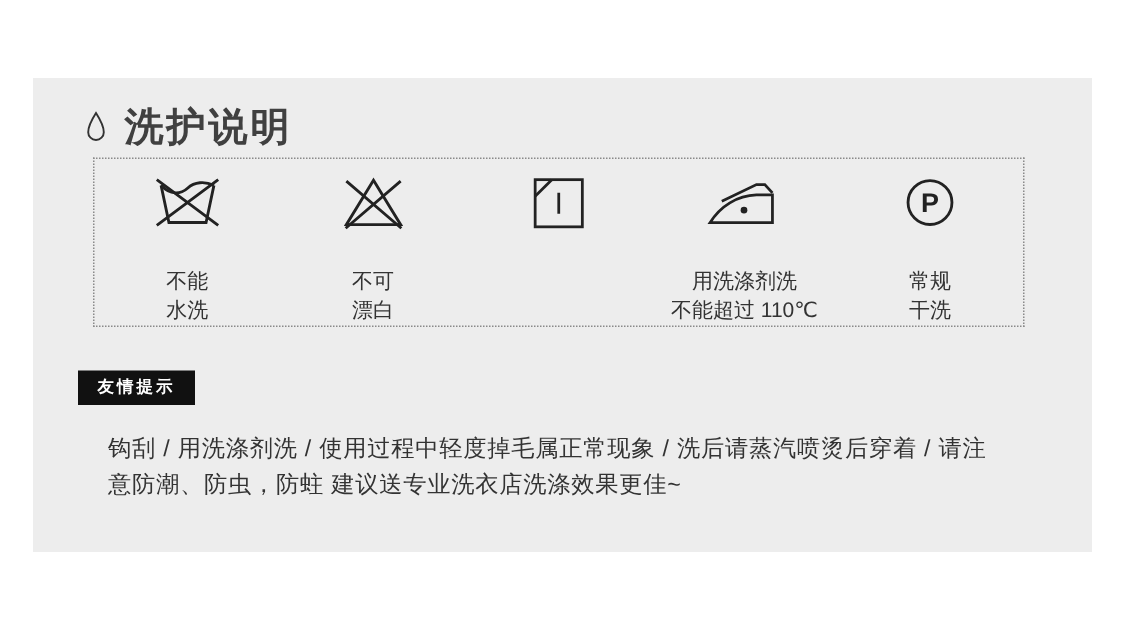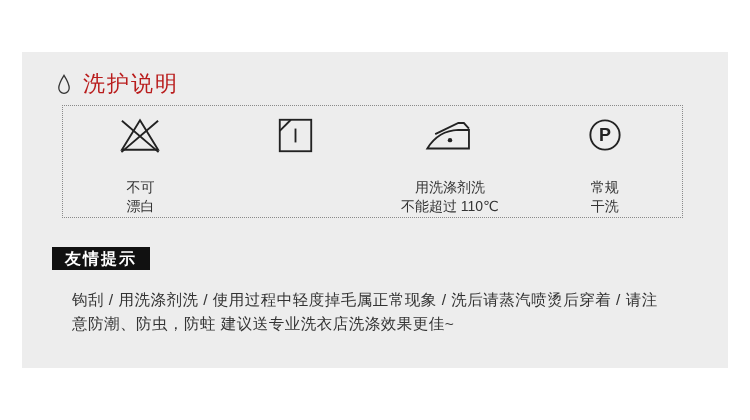--- a/index.html
+++ b/index.html
@@ -10,21 +10,21 @@
   }
   .panel{
     position:absolute;left:22px;top:52px;width:706px;height:316px;
     background:#ededed;
   }
   .panel-header{
     position:absolute;left:34px;top:12px;height:40px;
     display:flex;align-items:center;gap:11px;
   }
   .panel-title{
-    font-size:22px;color:#b91c1c;font-weight:400;letter-spacing:2px;
+    font-size:26px;color:#404040;font-weight:700;letter-spacing:2px;
   }
   .drop-icon svg{display:block;}
   .symbols-box{
     position:absolute;left:40px;top:53px;width:621px;height:113px;
     box-sizing:border-box;border:1px dotted #8a8a8a;
     display:flex;align-items:stretch;
   }
   .symbol-col{
     flex:1 1 0;display:flex;flex-direction:column;align-items:center;
     padding-top:7px;
@@ -35,21 +35,21 @@
   .symbol-icon svg{fill:none;stroke:#222222;stroke-width:2;}
   .symbol-icon svg .dot{fill:#222222;stroke:none;}
   .symbol-icon svg text{fill:#222222;stroke:none;}
   .symbol-label{
     margin-top:21px;text-align:center;font-size:14px;line-height:19px;color:#333333;
     white-space:nowrap;
   }
   .tips-tag{
     position:absolute;left:30px;top:195px;
     background:#111111;color:#ffffff;
-    font-size:16px;font-weight:bold;letter-spacing:2px;
+    font-size:11px;font-weight:bold;letter-spacing:2px;
     height:23px;line-height:23px;padding:0 13px;
   }
   .tips-text{
     position:absolute;left:50px;top:236px;width:630px;
     font-size:15.5px;line-height:23.5px;color:#333333;letter-spacing:0.5px;
   }
   .tips-line{white-space:nowrap;}
 </style>
 </head>
 <body>
@@ -60,20 +60,33 @@
     <span class="drop-icon">
       <svg viewBox="0 0 20 28" width="16" height="23">
         <path d="M10 2.5 C7 7.2 3.5 13 3.5 18.5 A6.5 6.5 0 0 0 16.5 18.5 C16.5 13 13 7.2 10 2.5 Z" fill="none" stroke="#333333" stroke-width="1.6"></path>
       </svg>
     </span>
     <span class="panel-title">洗护说明</span>
   </div>
 
   <div class="symbols-box">
 
+    <div class="symbol-col">
+      <span class="symbol-icon">
+        <svg viewBox="0 0 48 42" width="46" height="40">
+          <path d="M5.5 9 L11 35 L37 35 L42.5 9"></path>
+          <path d="M5.5 9 C12 16 19 15.5 24 11 C29 6.5 36 6 42.5 9"></path>
+          <path d="M2.5 5 L45.5 37 M45.5 5 L2.5 37"></path>
+        </svg>
+      </span>
+      <span class="symbol-label">
+        <span>不能</span><br>
+        <span>水洗</span>
+      </span>
+    </div>
 
     <div class="symbol-col">
       <span class="symbol-icon">
         <svg viewBox="0 0 48 42" width="46" height="40">
           <path d="M24 5.5 L43 36.5 L5 36.5 Z"></path>
           <path d="M5 6 L43.5 39 M43 6 L4.5 39"></path>
         </svg>
       </span>
       <span class="symbol-label">
         <span>不可</span><br>

